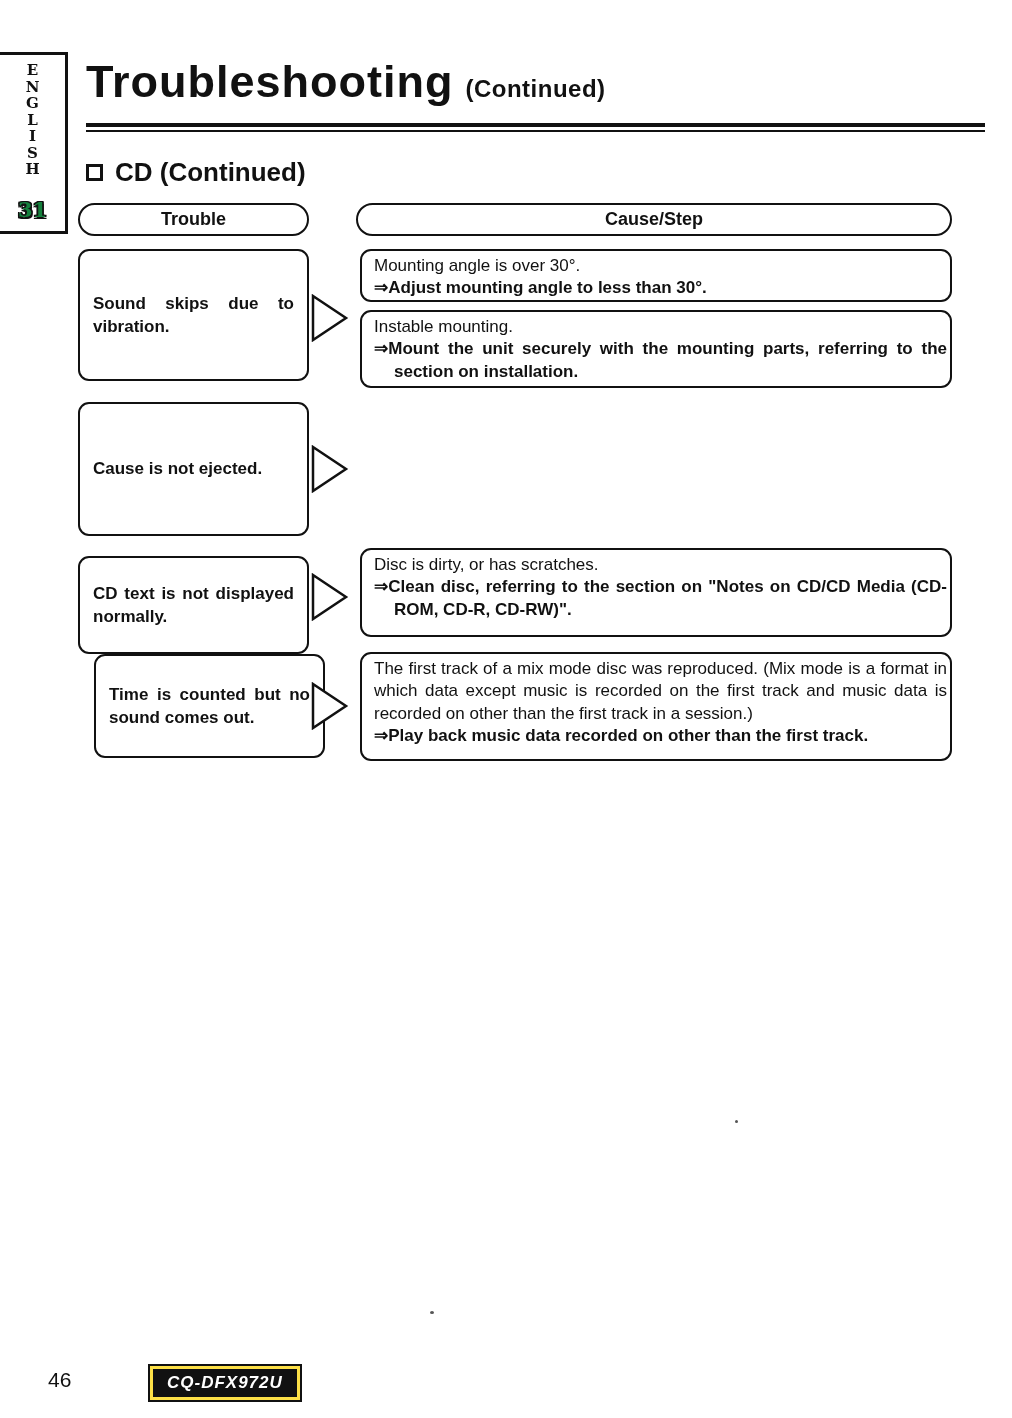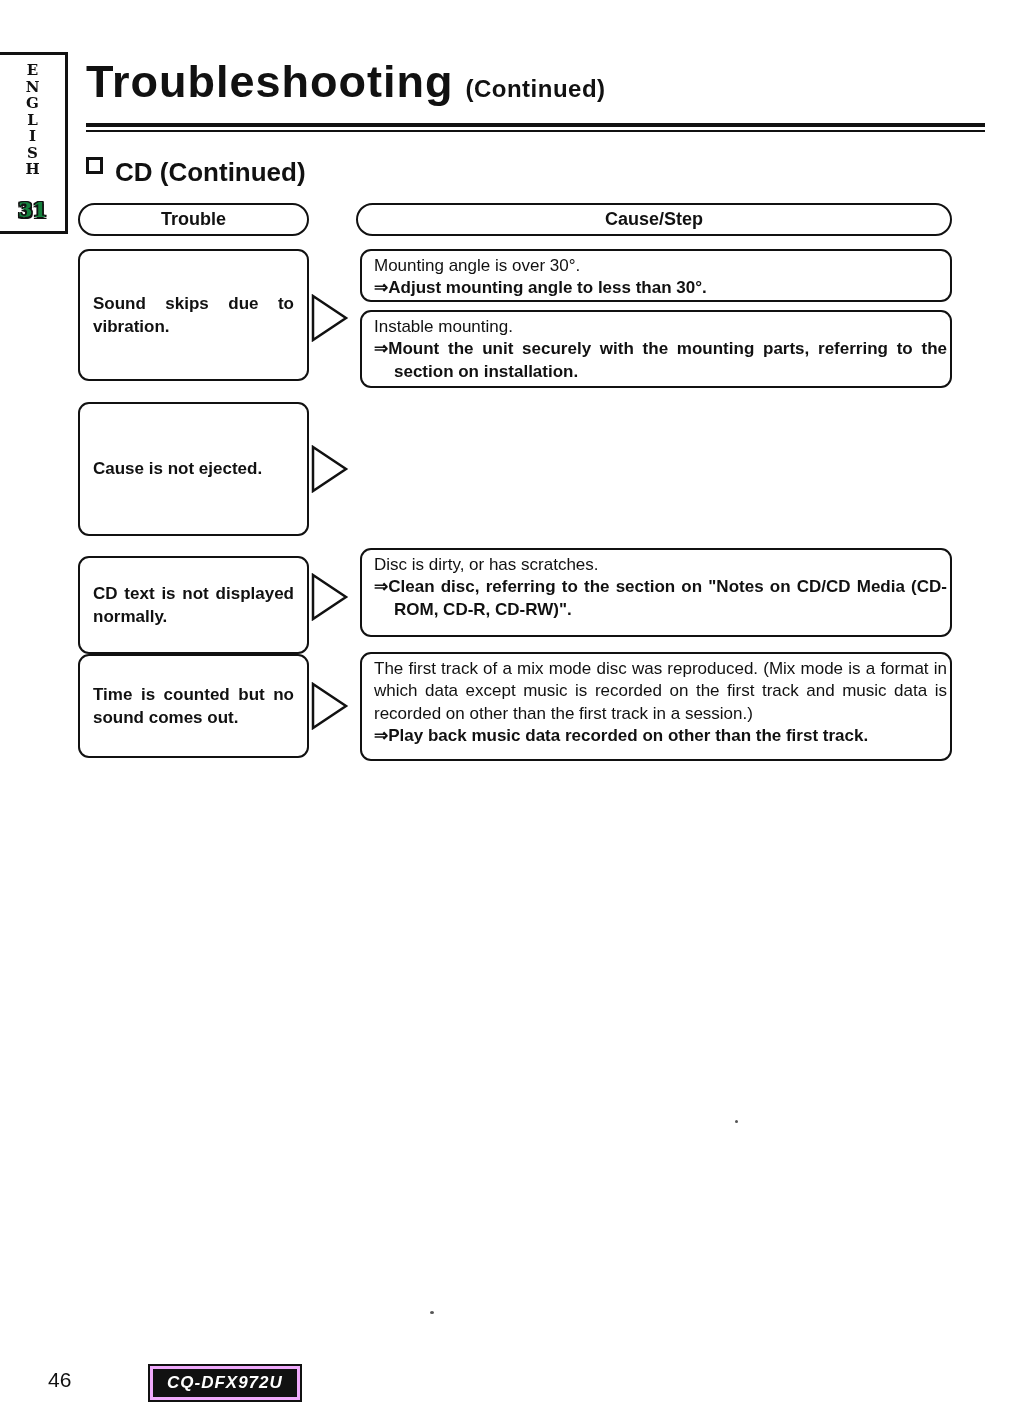--- a/index.html
+++ b/index.html
@@ -34,21 +34,21 @@
   }
   .title .cont { font-size:24px; letter-spacing:0.5px; margin-left:12px; }
   .rule {
     position:absolute; left:86px; top:123px; width:899px; height:9px;
     border-top:4px solid #111; border-bottom:2px solid #111;
   }
 
   
   .section-head {
     position:absolute; left:86px; top:157px; font-size:26px; font-weight:bold;
-    display:flex; align-items:flex-start;
+    display:flex; align-items:center;
   }
   .sq-icon { width:17px; height:17px; border:3px solid #111; margin-right:12px; display:inline-block; }
 
   
   .hdr {
     position:absolute; height:33px; border:2px solid #111; border-radius:17px;
     display:flex; align-items:center; justify-content:center;
     font-weight:bold; font-size:18px; background:#fff;
   }
   .hdr-trouble { left:78px; top:203px; width:231px; }
@@ -56,21 +56,21 @@
 
   
   .tbox {
     position:absolute; left:78px; width:231px; border:2px solid #111; border-radius:11px;
     display:flex; align-items:center; padding:0 13px;
     font-weight:bold; font-size:17px; line-height:1.38; text-align:justify; background:#fff;
   }
   .tbox-1 { top:249px; height:132px; }
   .tbox-2 { top:402px; height:134px; }
   .tbox-3 { top:556px; height:98px;  }
-  .tbox-4 { top:654px; height:104px; }
+  .tbox-4 { top:654px; height:104px;margin-left:16px; }
 
   
   .arrow { position:absolute; left:311px; width:38px; height:48px; }
   .arrow-1 { top:294px; }
   .arrow-2 { top:445px; }
   .arrow-3 { top:573px; }
   .arrow-4 { top:682px; }
 
   
   .cbox {
@@ -82,21 +82,21 @@
   .cbox-1a { top:249px; height:53px; }
   .cbox-1b { top:310px; height:78px; }
   .cbox-2  { top:400px; height:138px; }
   .cbox-3  { top:548px; height:89px;  }
   .cbox-4  { top:652px; height:109px; }
 
   
   .pageno { position:absolute; left:48px; top:1368px; font-size:21px; }
   .badge-wrap {
     position:absolute; left:148px; top:1364px; border:2px solid #111;
-    padding:3px; background:#f0abfc;
+    padding:3px; background:#fde047;
   }
   .badge {
     background:#111; color:#fff; font-weight:bold; font-size:17px;
     padding:4px 14px; letter-spacing:1px; font-style:italic;
   }
 
   
   .speck { position:absolute; background:#555; border-radius:50%; }
   .speck-1 { left:735px; top:1120px; width:3px; height:3px; }
   .speck-2 { left:430px; top:1311px; width:4px; height:3px; }

